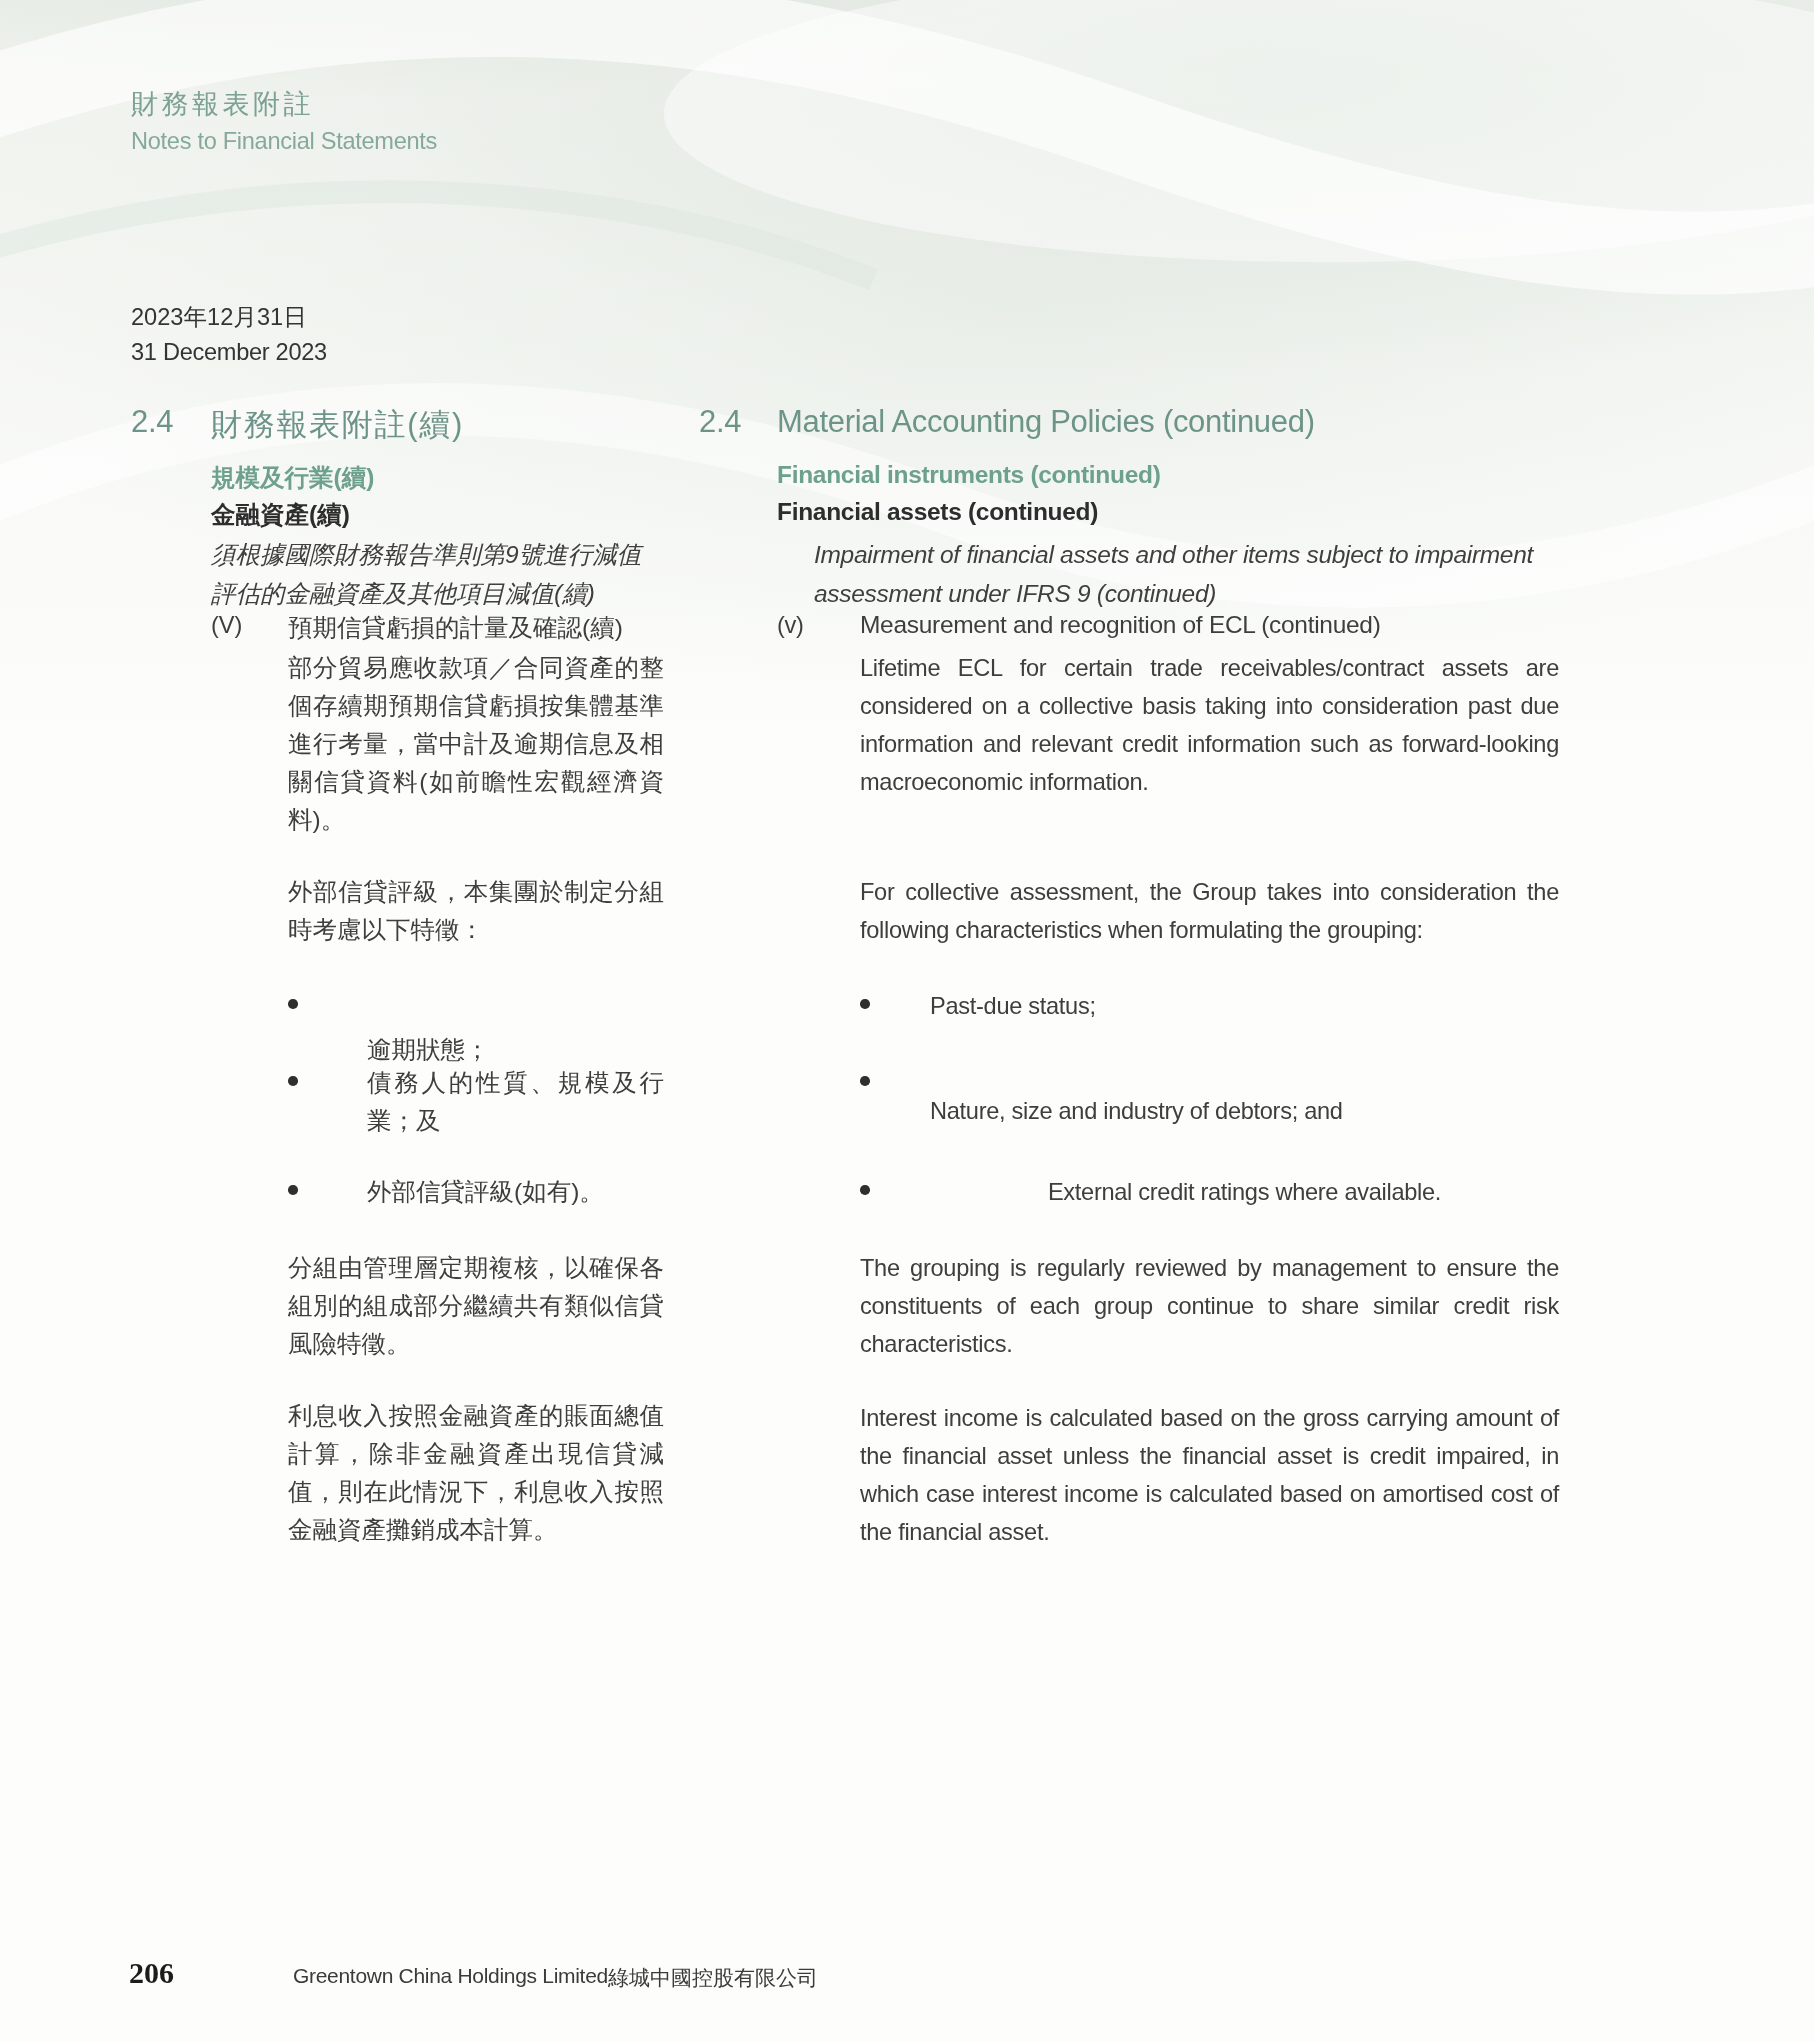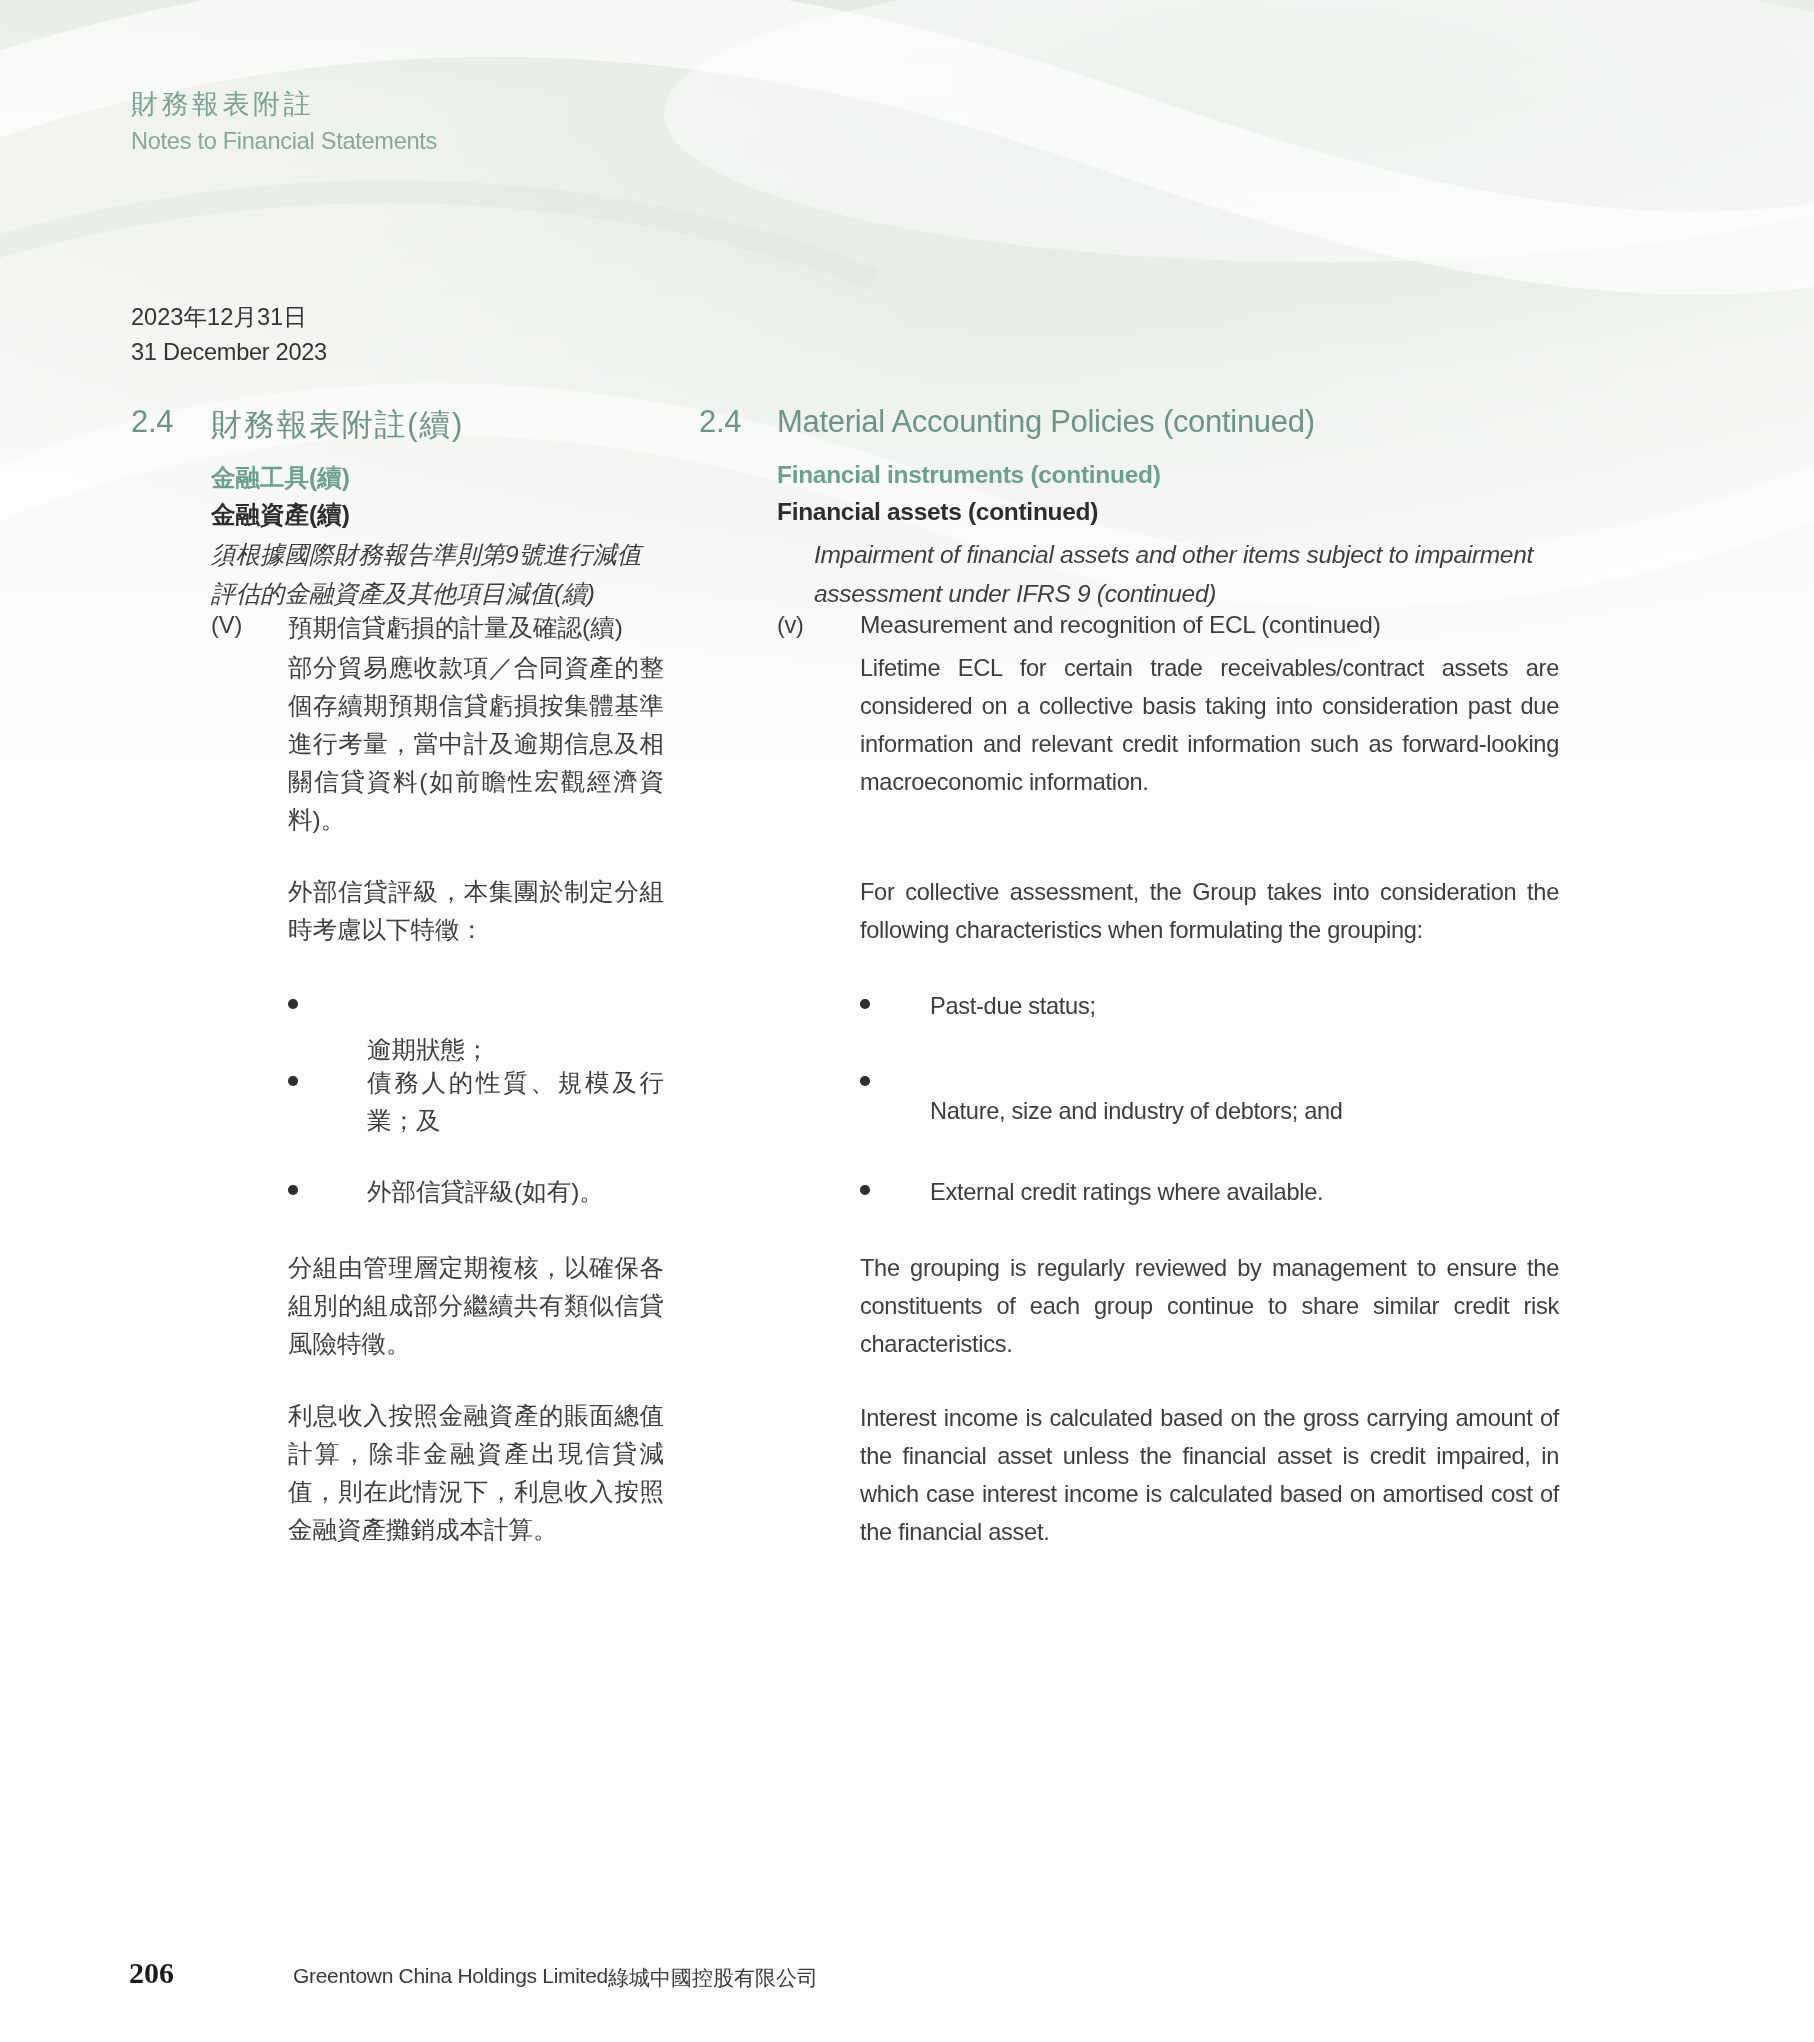--- a/index.html
+++ b/index.html
@@ -51,21 +51,21 @@
   <div class="abs hdr-en en" style="left:131px;top:128px;">Notes to Financial Statements</div>
 
   <div class="abs date cjk" style="left:131px;top:301px;">2023年12月31日</div>
   <div class="abs date en" style="left:131px;top:339px;">31 December 2023</div>
 
   <div class="abs sec-num en" style="left:131px;top:404px;">2.4</div>
   <div class="abs sec-title cjk" style="left:211px;top:404px;letter-spacing:1.7px;">財務報表附註(續)</div>
   <div class="abs sec-num en" style="left:699px;top:404px;">2.4</div>
   <div class="abs sec-title en" style="left:777px;top:404px;">Material Accounting Policies (continued)</div>
 
-  <div class="abs sub-green cjk" style="left:211px;top:461px;">金融工具(續)</div>
+  <div class="abs sub-green cjk" style="left:211px;top:461px;">規模及行業(續)</div>
   <div class="abs sub-green en" style="left:777px;top:461px;">Financial instruments (continued)</div>
 
   <div class="abs sub-dark cjk" style="left:211px;top:498px;">金融資產(續)</div>
   <div class="abs sub-dark en" style="left:777px;top:498px;">Financial assets (continued)</div>
 
   <div class="abs lead cjk" style="left:211px;top:535px;width:454px;">須根據國際財務報告準則第9號進行減值評估的金融資產及其他項目減值(續)</div>
   <div class="abs lead en" style="left:777px;top:535px;width:777px;margin-left:37px;">Impairment of financial assets and other items subject to impairment assessment under IFRS 9 (continued)</div>
 
   <div class="abs marker cjk" style="left:211px;top:612px;">(V)</div>
   <div class="abs item-title cjk" style="left:288px;top:611px;">預期信貸虧損的計量及確認(續)</div>
@@ -83,21 +83,21 @@
   <span class="abs dot" style="left:288px;top:1076px;"></span>
   <div class="abs body cjk" style="left:367px;top:1064px;width:297px;">債務人的性質、規模及行業；及</div>
   <span class="abs dot" style="left:288px;top:1185px;"></span>
   <div class="abs body cjk" style="left:367px;top:1173px;width:297px;">外部信貸評級(如有)。</div>
 
   <span class="abs dot" style="left:860px;top:999px;"></span>
   <div class="abs body-en en" style="left:930px;top:987px;width:629px;text-align:left;">Past-due status;</div>
   <span class="abs dot" style="left:860px;top:1076px;"></span>
   <div class="abs body-en en" style="left:930px;top:1064px;width:629px;text-align:left;margin-top:28px;">Nature, size and industry of debtors; and</div>
   <span class="abs dot" style="left:860px;top:1185px;"></span>
-  <div class="abs body-en en" style="left:930px;top:1173px;width:629px;text-align:left;">External credit ratings where available.</div>
+  <div class="abs body-en en" style="left:930px;top:1173px;width:629px;text-align:center;">External credit ratings where available.</div>
 
   <div class="abs body cjk" style="left:288px;top:1249px;width:376px;">分組由管理層定期複核，以確保各組別的組成部分繼續共有類似信貸風險特徵。</div>
   <div class="abs body-en en" style="left:860px;top:1249px;width:699px;">The grouping is regularly reviewed by management to ensure the constituents of each group continue to share similar credit risk characteristics.</div>
 
   <div class="abs body cjk" style="left:288px;top:1399px;width:376px;font-family:Liberation Mono, monospace;">利息收入按照金融資產的賬面總值計算，除非金融資產出現信貸減值，則在此情況下，利息收入按照金融資產攤銷成本計算。</div>
   <div class="abs body-en en" style="left:860px;top:1399px;width:699px;">Interest income is calculated based on the gross carrying amount of the financial asset unless the financial asset is credit impaired, in which case interest income is calculated based on amortised cost of the financial asset.</div>
 
   <div class="abs pagenum" style="left:129px;top:1956px;">206</div>
   <div class="abs footer-co" style="left:293px;top:1964px;">
     <span class="en">Greentown China Holdings Limited</span>

